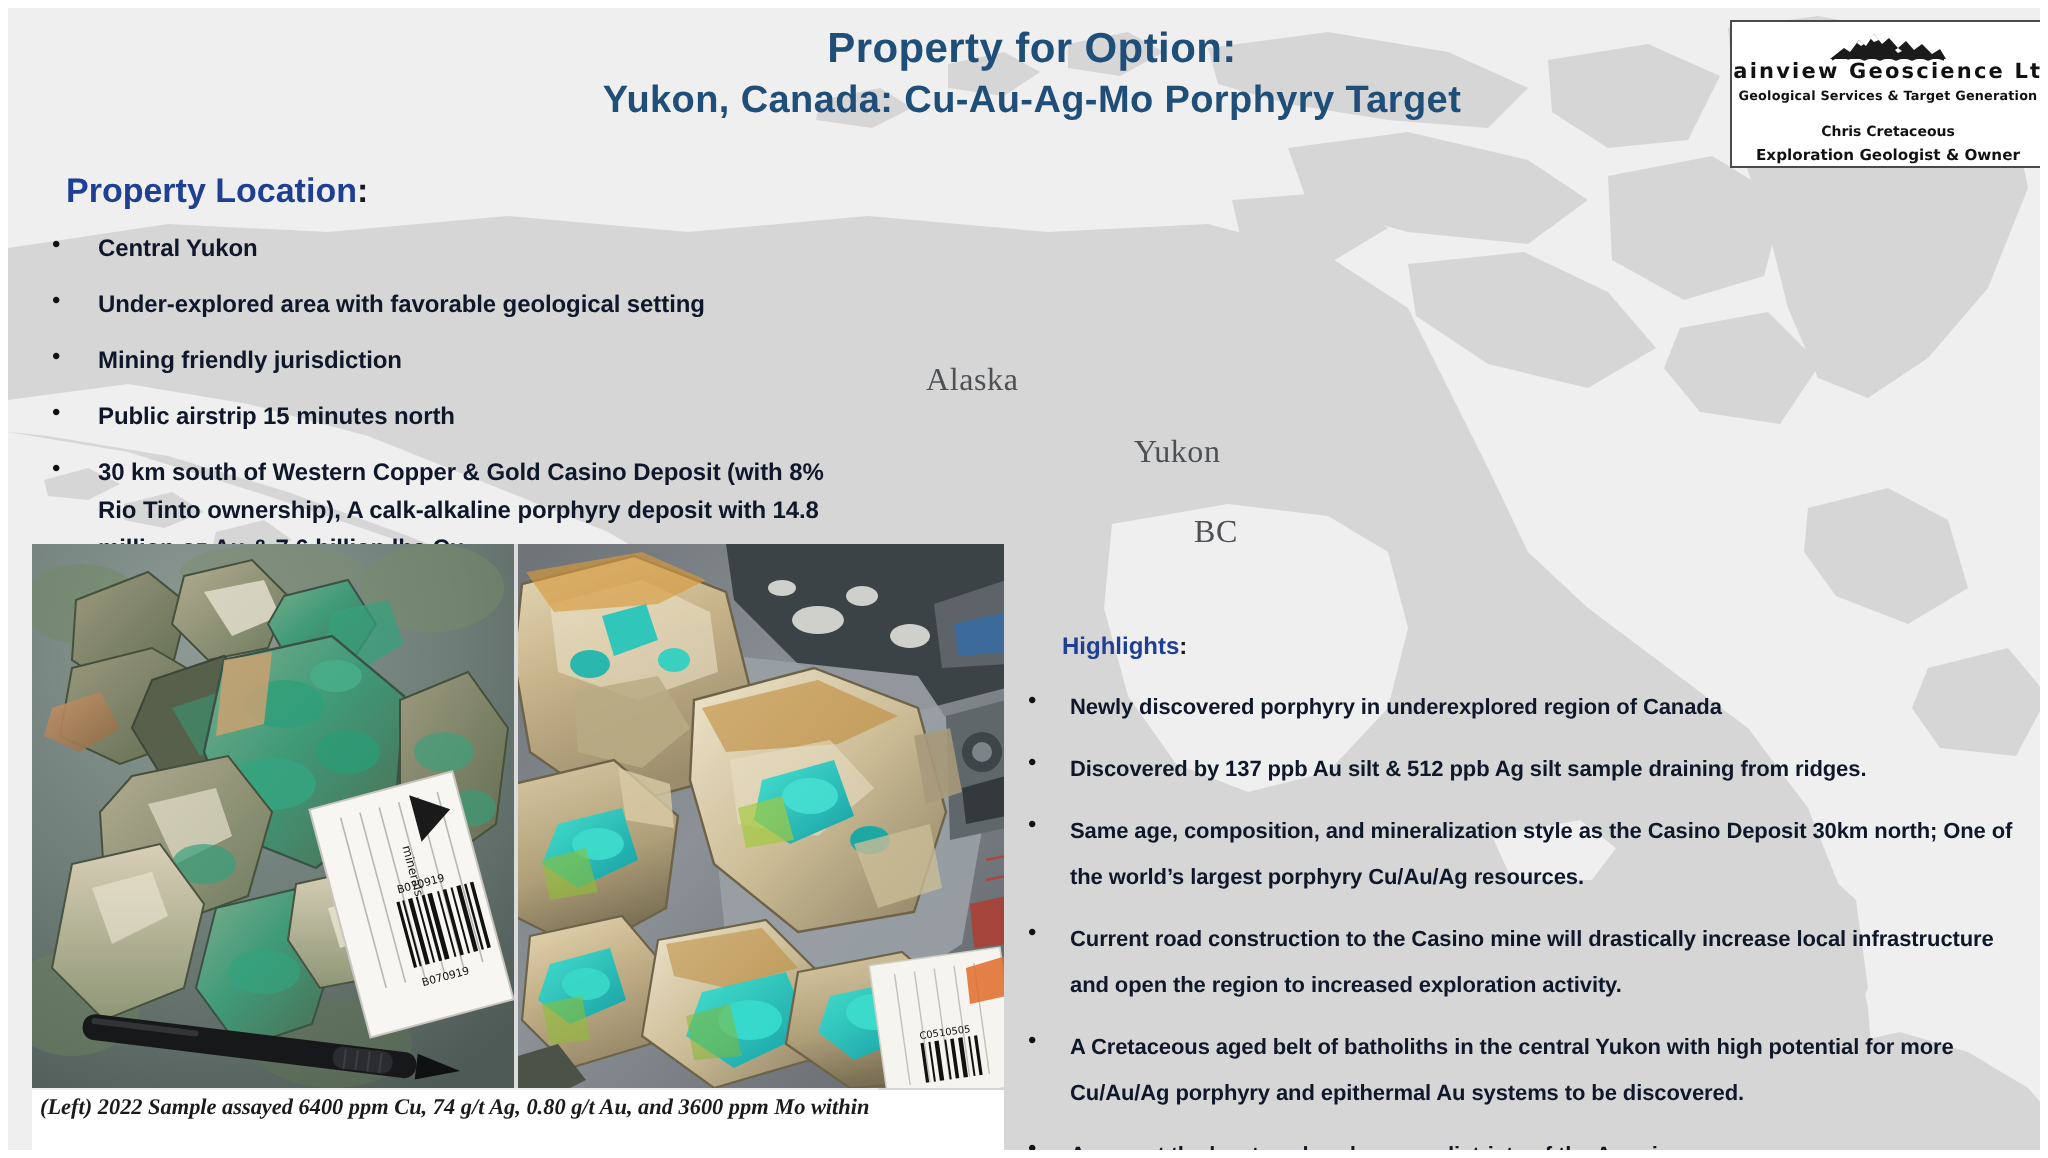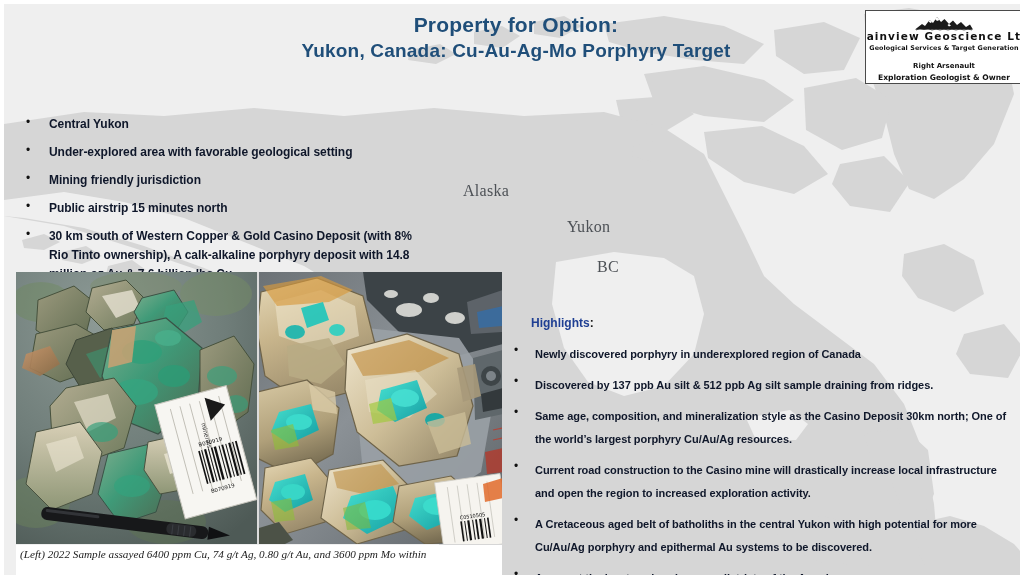--- a/index.html
+++ b/index.html
@@ -170,20 +170,21 @@
     z-index:7;
     padding:2px 2px 0 4px;
   }
   #photo-caption span{
     display:block;
     font-family:"Liberation Serif", serif;
     font-style:italic;
     font-size:11.2px;
     line-height:14px;
     color:#1a1a1a;
+    font-weight:bold;
   }
 </style>
 </head>
 <body>
 
 <div id="slide">
 
   <div id="map-bg">
     <svg viewBox="0 0 1024 579" xmlns="http://www.w3.org/2000/svg" aria-hidden="true">
       <rect x="0" y="0" width="1024" height="579" fill="#efefef"></rect>
@@ -240,24 +241,27 @@
   <div id="logo-box">
     <svg id="logo-mountain" viewBox="0 0 120 34" aria-hidden="true">
       <path d="M2 31 L16 20 L22 24 L31 12 L38 18 L46 6 L54 16 L61 10 L70 20 L78 13 L86 22 L94 16 L104 26 L112 21 L118 31 Z" fill="#1b1b1b"></path>
       <path d="M31 12 L36 16 L33 18 L29 15 Z" fill="#ffffff"></path>
       <path d="M46 6 L51 12 L46 14 L42 10 Z" fill="#ffffff"></path>
       <path d="M70 20 L74 23 L70 25 L67 22 Z" fill="#ffffff"></path>
       <path d="M4 32 Q12 26 20 31 Q28 27 36 32 Q44 28 52 32 Q60 28 68 32 Q76 28 84 32 Q92 28 100 32 Q108 28 116 32" fill="none" stroke="#1b1b1b" stroke-width="1.4"></path>
     </svg>
     <div id="logo-company">Plainview Geoscience Ltd.</div>
     <div id="logo-tagline">Geological Services &amp; Target Generation</div>
-    <div id="logo-person">Right Arsenault</div>
+    <div id="logo-person">Chris Cretaceous</div>
     <div id="logo-role">Exploration Geologist &amp; Owner</div>
   </div>
 
+  <div class="section-heading" id="heading-property-location">
+    <span>Property Location</span><span class="colon">:</span>
+  </div>
 
   <div class="bullet-list" id="list-property-location">
     <div class="bullet-row">
       <span class="bullet-dot">•</span>
       <span class="bullet-text">Central Yukon</span>
     </div>
     <div class="bullet-row">
       <span class="bullet-dot">•</span>
       <span class="bullet-text">Under-explored area with favorable geological setting</span>
     </div>

